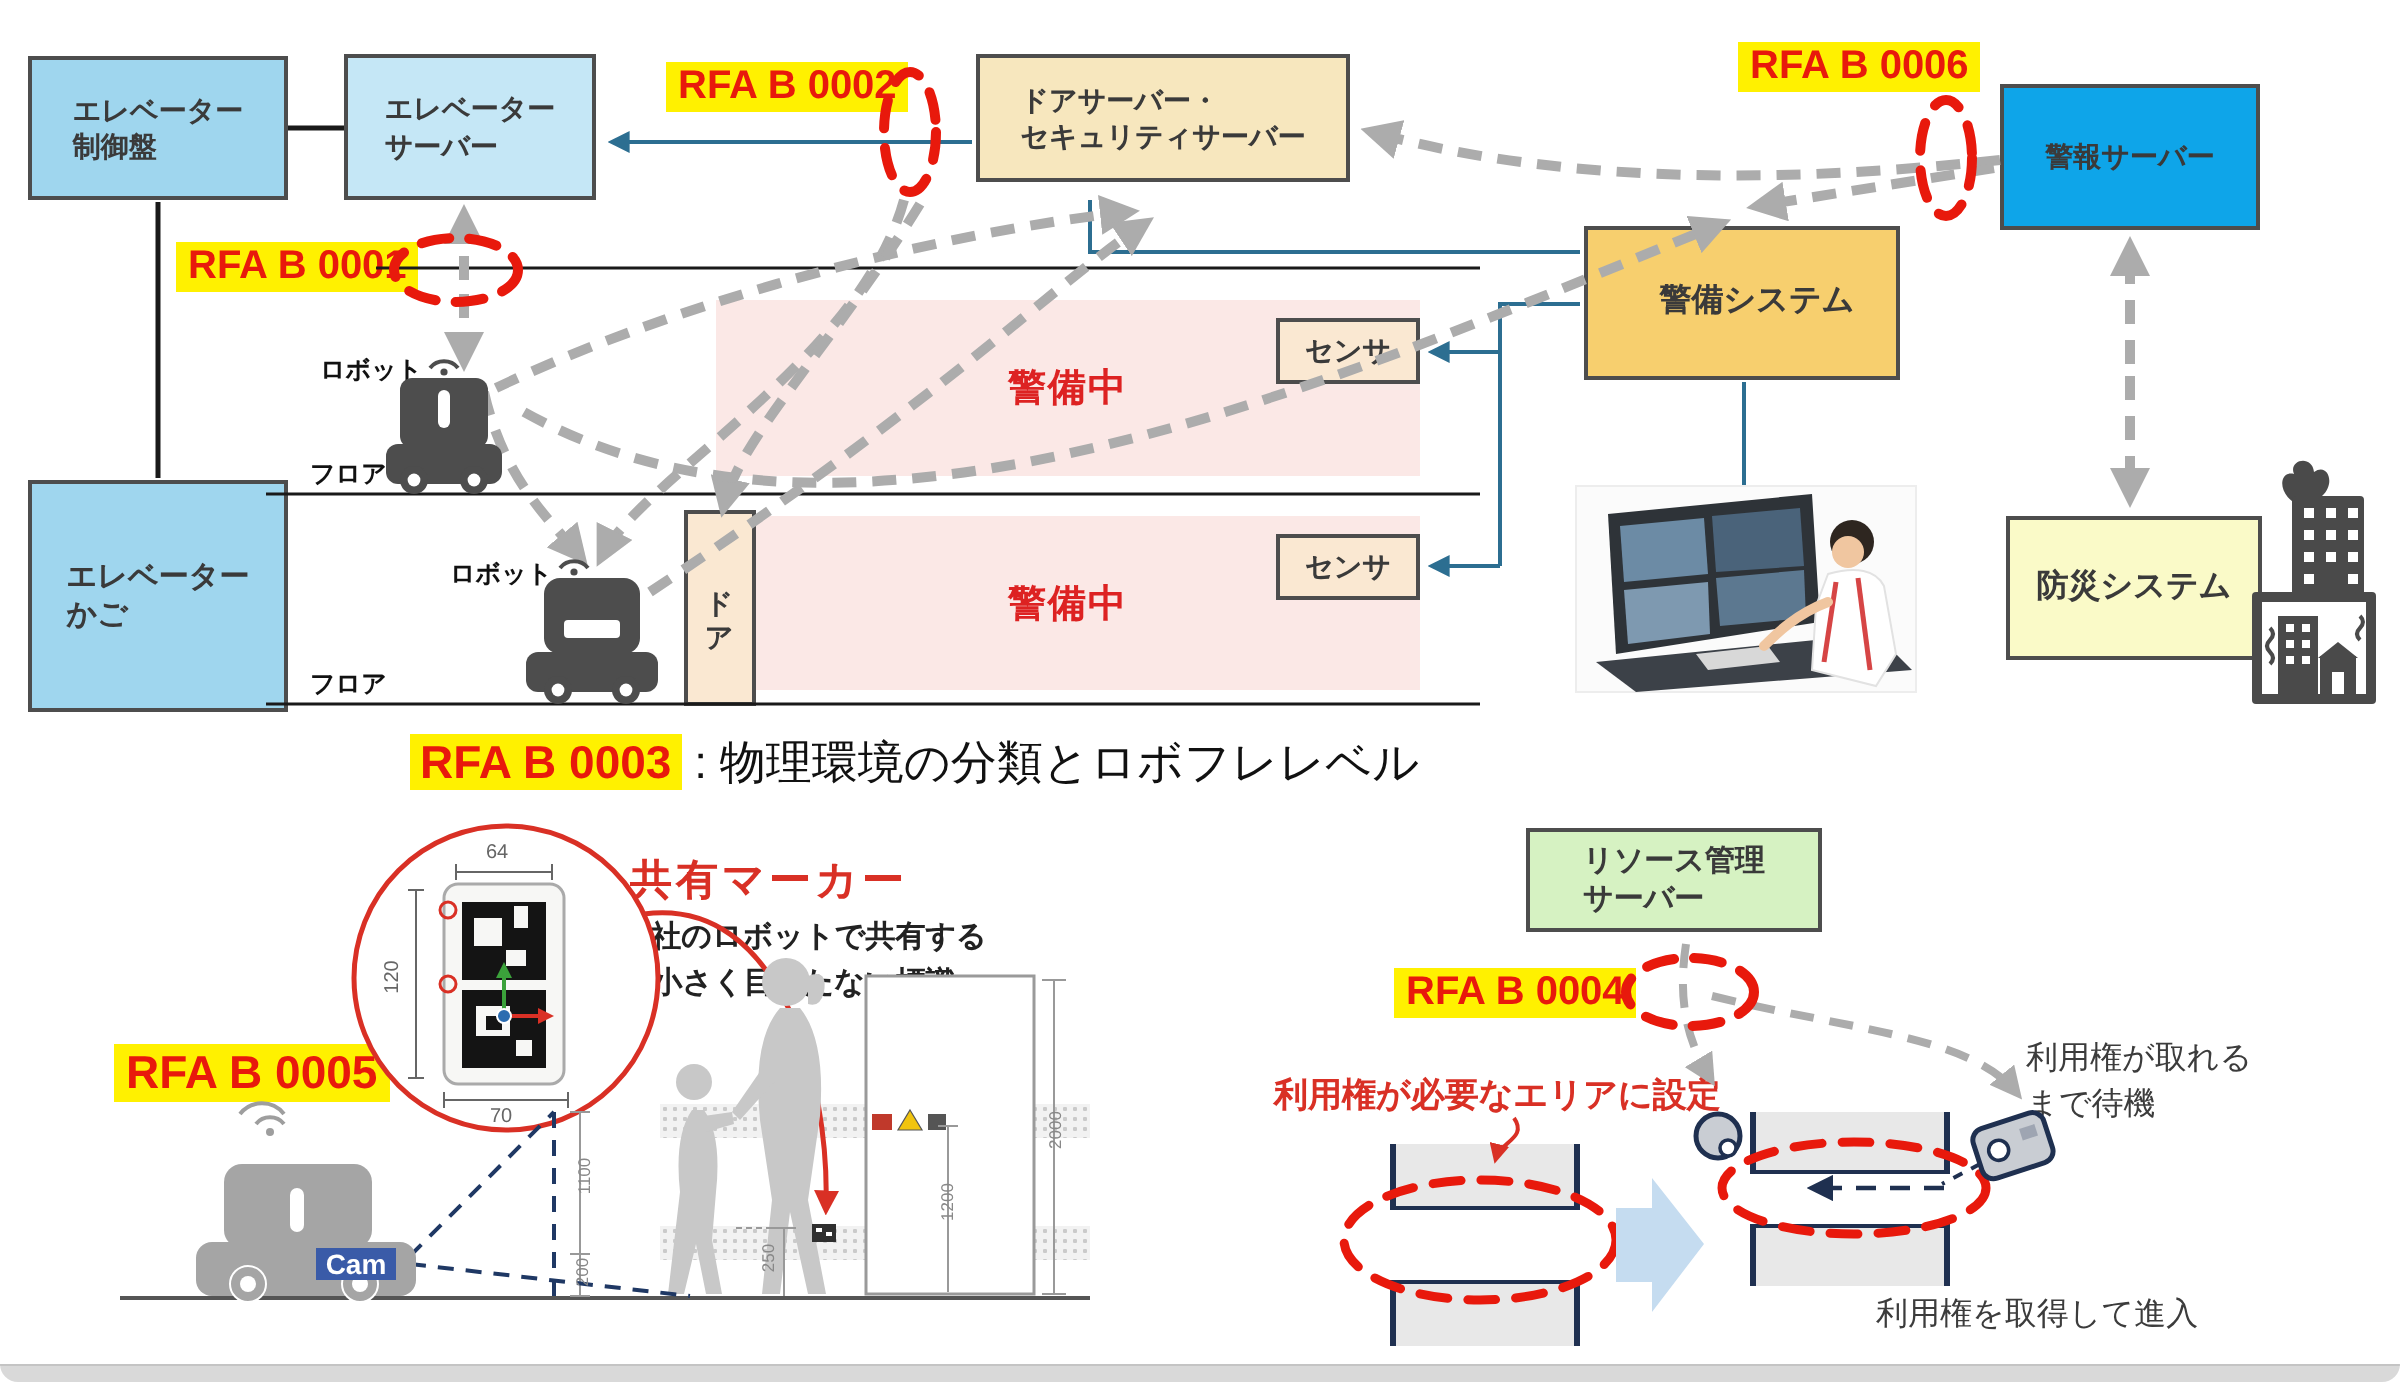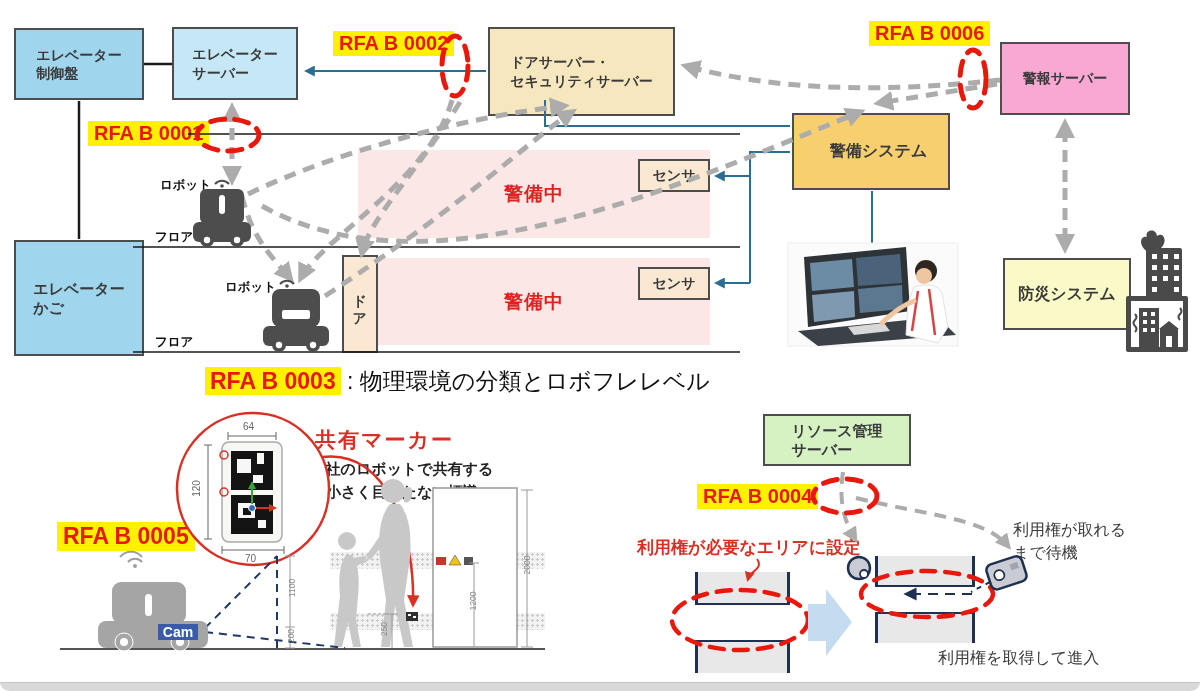--- a/index.html
+++ b/index.html
@@ -6,21 +6,21 @@
   #canvas{position:relative;width:1200px;height:691px;background:#fff;overflow:hidden;
           font-family:"Liberation Sans","DejaVu Sans",sans-serif;}
   .region{position:absolute;background:#FBE8E6;z-index:1;display:flex;align-items:center;justify-content:center;}
   .guard{color:#DD2222;font-weight:bold;font-size:19px;letter-spacing:1px;}
   .box{position:absolute;z-index:5;border:2px solid #4D4D4D;display:flex;align-items:center;justify-content:center;
        font-weight:bold;color:#3A3A3A;font-size:14px;line-height:1.3;white-space:pre-line;box-sizing:border-box;}
   .b-blue{background:#9FD6EE;}
   .b-bluelight{background:#C5E7F6;}
   .b-tan{background:#F7E7BE;}
   .b-orange{background:#F7CF6E;padding-left:15px;}
-  .b-paleyellow{background:#f9a8d4;}
+  .b-paleyellow{background:#0ea5e9;}
   .b-cream{background:#FAFAC8;}
   .b-green{background:#D6F2C2;}
   .b-peach{background:#FAE8D2;}
   .vertical{writing-mode:vertical-rl;letter-spacing:3px;}
   .rfa{position:absolute;z-index:6;background:#FFF100;color:#E8190C;font-weight:bold;font-size:20px;
        padding:1px 6px;white-space:nowrap;}
   .small-label{position:absolute;z-index:6;color:#111;font-weight:bold;font-size:12.5px;white-space:nowrap;}
   .caption{position:absolute;z-index:6;font-size:23px;color:#111;white-space:nowrap;}
   .caption .hl{background:#FFF100;color:#E8190C;font-weight:bold;padding:1px 5px;}
   .note{position:absolute;z-index:6;color:#3C3C3C;font-size:16px;line-height:1.45;white-space:pre-line;}
@@ -61,21 +61,21 @@
   <div class="wall wall-bottom" style="left:695px;top:640px;width:95px;height:33px;"></div>
   <div class="wall wall-top" style="left:875px;top:556px;width:100px;height:31px;"></div>
   <div class="wall wall-bottom" style="left:875px;top:612px;width:100px;height:31px;"></div>
 
   <div class="box b-blue" style="left:14px;top:28px;width:130px;height:72px;">
     <span>エレベーター
 制御盤</span></div>
   <div class="box b-bluelight" style="left:172px;top:27px;width:126px;height:73px;">
     <span>エレベーター
 サーバー</span></div>
-  <div class="box b-tan" style="left:488px;top:27px;width:187px;height:89px;">
+  <div class="box b-tan" style="left:488px;top:27px;width:187px;height:64px;">
     <span>ドアサーバー・
 セキュリティサーバー</span></div>
   <div class="box b-paleyellow" style="left:1000px;top:42px;width:130px;height:73px;">
     <span>警報サーバー</span></div>
   <div class="box b-orange" style="left:792px;top:113px;width:158px;height:77px;font-size:16px;">
     <span>警備システム</span></div>
   <div class="box b-cream" style="left:1003px;top:258px;width:128px;height:72px;font-size:16px;">
     <span>防災システム</span></div>
   <div class="box b-blue" style="left:14px;top:240px;width:130px;height:116px;font-size:15px;">
     <span>エレベーター

